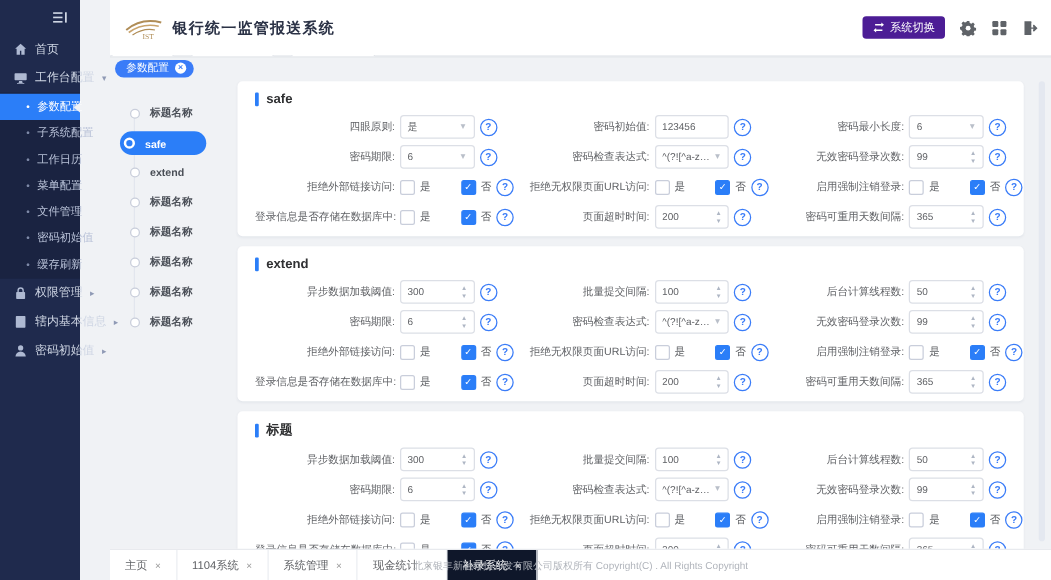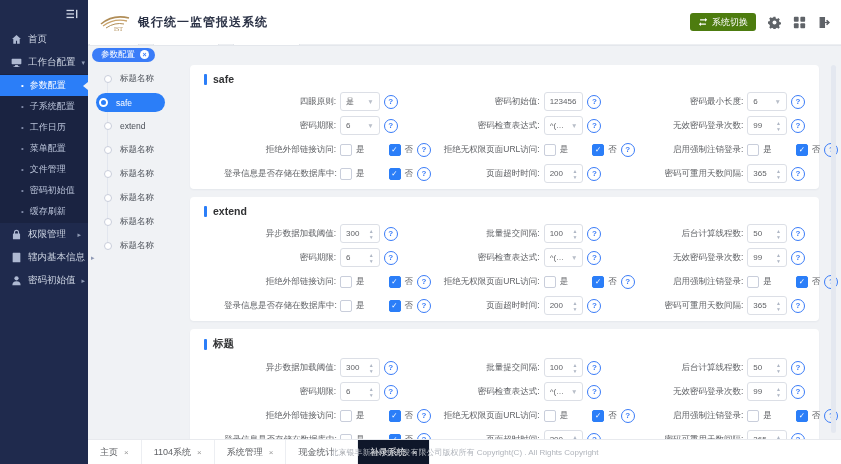--- a/index.html
+++ b/index.html
@@ -2,21 +2,21 @@
 <html><head>
 <meta charset="utf-8">
 <style>
   html,body{margin:0;padding:0;}
   body{width:841px;height:464px;overflow:hidden;position:relative;
        font-family:"Liberation Sans","DejaVu Sans",sans-serif;background:#f0f2f5;
        -webkit-font-smoothing:antialiased;}
   .ic svg{width:100%;height:100%;display:block;fill:currentColor;}
 
   
-  #sidebar{position:absolute;left:0;top:0;bottom:0;width:88px;background:#1f2a4d;z-index:6;}
+  #sidebar{position:absolute;left:0;top:0;bottom:0;width:64px;background:#1f2a4d;z-index:6;}
   .sb-head{height:28px;display:flex;align-items:center;justify-content:flex-end;padding-right:9px;}
   .sb-burger{width:13px;height:12px;color:#cfd6e4;cursor:pointer;}
   .sb-item{height:23px;display:flex;align-items:center;padding-left:11px;gap:6px;
            color:#cfd6e4;font-size:9.5px;cursor:pointer;white-space:nowrap;}
   .sb-ic{width:11px;height:11px;flex:none;color:#aeb9d2;}
   .sb-caret{margin-left:auto;margin-right:7px;font-size:7px;color:#8f9ab5;}
   .sb-sub{background:#1a2341;padding:1px 0;}
   .sb-subitem{height:21px;display:flex;align-items:center;gap:6px;padding-left:21px;
               font-size:9px;color:#b9c2d8;cursor:pointer;position:relative;white-space:nowrap;}
   .sb-bullet{font-size:8px;color:#7f8aa8;line-height:1;}
@@ -25,21 +25,21 @@
   .sb-subitem.active::after{content:'';position:absolute;right:0;top:50%;margin-top:-4px;
               border-top:4px solid transparent;border-bottom:4px solid transparent;
               border-right:5px solid #f0f2f5;}
 
   
   #header{position:absolute;left:88px;right:0;top:0;height:44px;background:#fff;
           display:flex;align-items:center;padding:0 10px;z-index:5;}
   #logo{width:34px;height:20px;margin-right:6px;}
   #app-title{font-size:12px;font-weight:bold;color:#2b3246;letter-spacing:1px;}
   .hd-right{margin-left:auto;display:flex;align-items:center;gap:12px;}
-  .switch-btn{background:#4d7c0f;color:#fff;font-size:9px;height:18px;border-radius:3px;
+  .switch-btn{background:#4c1d95;color:#fff;font-size:9px;height:18px;border-radius:3px;
           display:flex;align-items:center;gap:4px;padding:0 8px;cursor:pointer;}
   .switch-btn .ic{width:10px;height:10px;color:#fff;}
   .hd-icon{width:13px;height:13px;color:#5f6368;cursor:pointer;}
 
   
   #tabbar{position:absolute;left:88px;right:0;top:28px;height:17px;background:#edeff2;
           display:flex;align-items:stretch;gap:14px;padding-left:1px;border-bottom:1px solid #e4e7ec;z-index:4;}
   .tab{display:flex;align-items:center;gap:6px;background:#fff;border:1px solid #e2e5ea;border-bottom:none;
        padding:0 10px;font-size:8.5px;color:#666;cursor:pointer;}
   .tab.active{color:#333;background:#fff;}
@@ -47,36 +47,36 @@
 
   
   #pillrow{position:absolute;left:88px;right:0;top:46px;height:17px;display:flex;align-items:center;padding-left:4px;z-index:3;}
   #pill{background:#3a7cf8;height:14px;border-radius:8px;color:#fff;font-size:8.5px;
         display:flex;align-items:center;gap:5px;padding:0 6px 0 9px;cursor:pointer;}
   .pill-x{width:9px;height:9px;border-radius:50%;background:#fff;color:#3a7cf8;font-size:7px;
         line-height:9px;text-align:center;font-weight:bold;cursor:pointer;}
 
   
   #content{position:absolute;left:88px;right:0;top:63px;bottom:24px;overflow:hidden;}
-  #subnav{position:absolute;left:8px;top:4px;width:94px;}
+  #subnav{position:absolute;left:8px;top:16px;width:94px;font-weight:bold;}
   #subnav::before{content:'';position:absolute;left:11px;top:14px;bottom:12px;width:1px;background:#e2e6ee;}
   .sn-item{height:24px;display:flex;align-items:center;gap:8px;padding-left:8px;
            font-size:8.5px;color:#4a4f57;cursor:pointer;position:relative;}
   .sn-dot{width:6px;height:6px;border:1px solid #c9cedb;border-radius:50%;background:#fff;flex:none;z-index:1;}
   .sn-item.active{background:#2b7ef8;border-radius:10px;height:19px;color:#fff;width:66px;padding-left:3px;margin:2px 0;}
   .sn-item.active .sn-dot{width:5px;height:5px;background:#2b7ef8;border:2px solid #fff;}
 
   #cards{position:absolute;left:102px;right:22px;top:2px;}
   .card{background:#fff;border-radius:4px;margin-bottom:8px;padding:8px 14px 6px;
         box-shadow:0 1px 2px rgba(20,40,80,.05);}
   .sec-head{display:flex;align-items:center;gap:6px;}
   .sec-bar{width:3px;height:11px;background:#2b7ef8;border-radius:1px;}
   .sec-title{font-size:10.5px;font-weight:bold;color:#303133;}
   .grid{display:grid;grid-template-columns:1fr 1fr 1fr;column-gap:10px;row-gap:5px;margin-top:7px;}
-  .field{display:flex;align-items:center;gap:4px;height:19px;min-width:0;margin-left:20px;}
+  .field{display:flex;align-items:center;gap:4px;height:19px;min-width:0;}
   .flabel{width:112px;flex:none;text-align:right;font-size:8.5px;color:#606266;white-space:nowrap;}
   .ctl{flex:1;min-width:0;height:17px;border:1px solid #dcdfe6;border-radius:3px;background:#fff;
        display:flex;align-items:center;padding:0 5px;font-size:8px;color:#606266;cursor:pointer;}
   .ctl .val{flex:1;min-width:0;overflow:hidden;text-overflow:ellipsis;white-space:nowrap;}
   .chev{color:#b9bfc9;font-size:6.5px;flex:none;margin-left:3px;}
   .spin{display:flex;flex-direction:column;color:#aeb6c4;font-size:5px;line-height:1.2;flex:none;margin-left:3px;}
   .checks{flex:1;display:flex;gap:24px;align-items:center;font-size:8.5px;color:#606266;}
   .cbwrap{display:flex;align-items:center;gap:4px;cursor:pointer;}
   .cb{width:10px;height:10px;border:1px solid #c9cedb;border-radius:2px;background:#fff;
       font-size:7.5px;line-height:10px;text-align:center;color:transparent;flex:none;}

